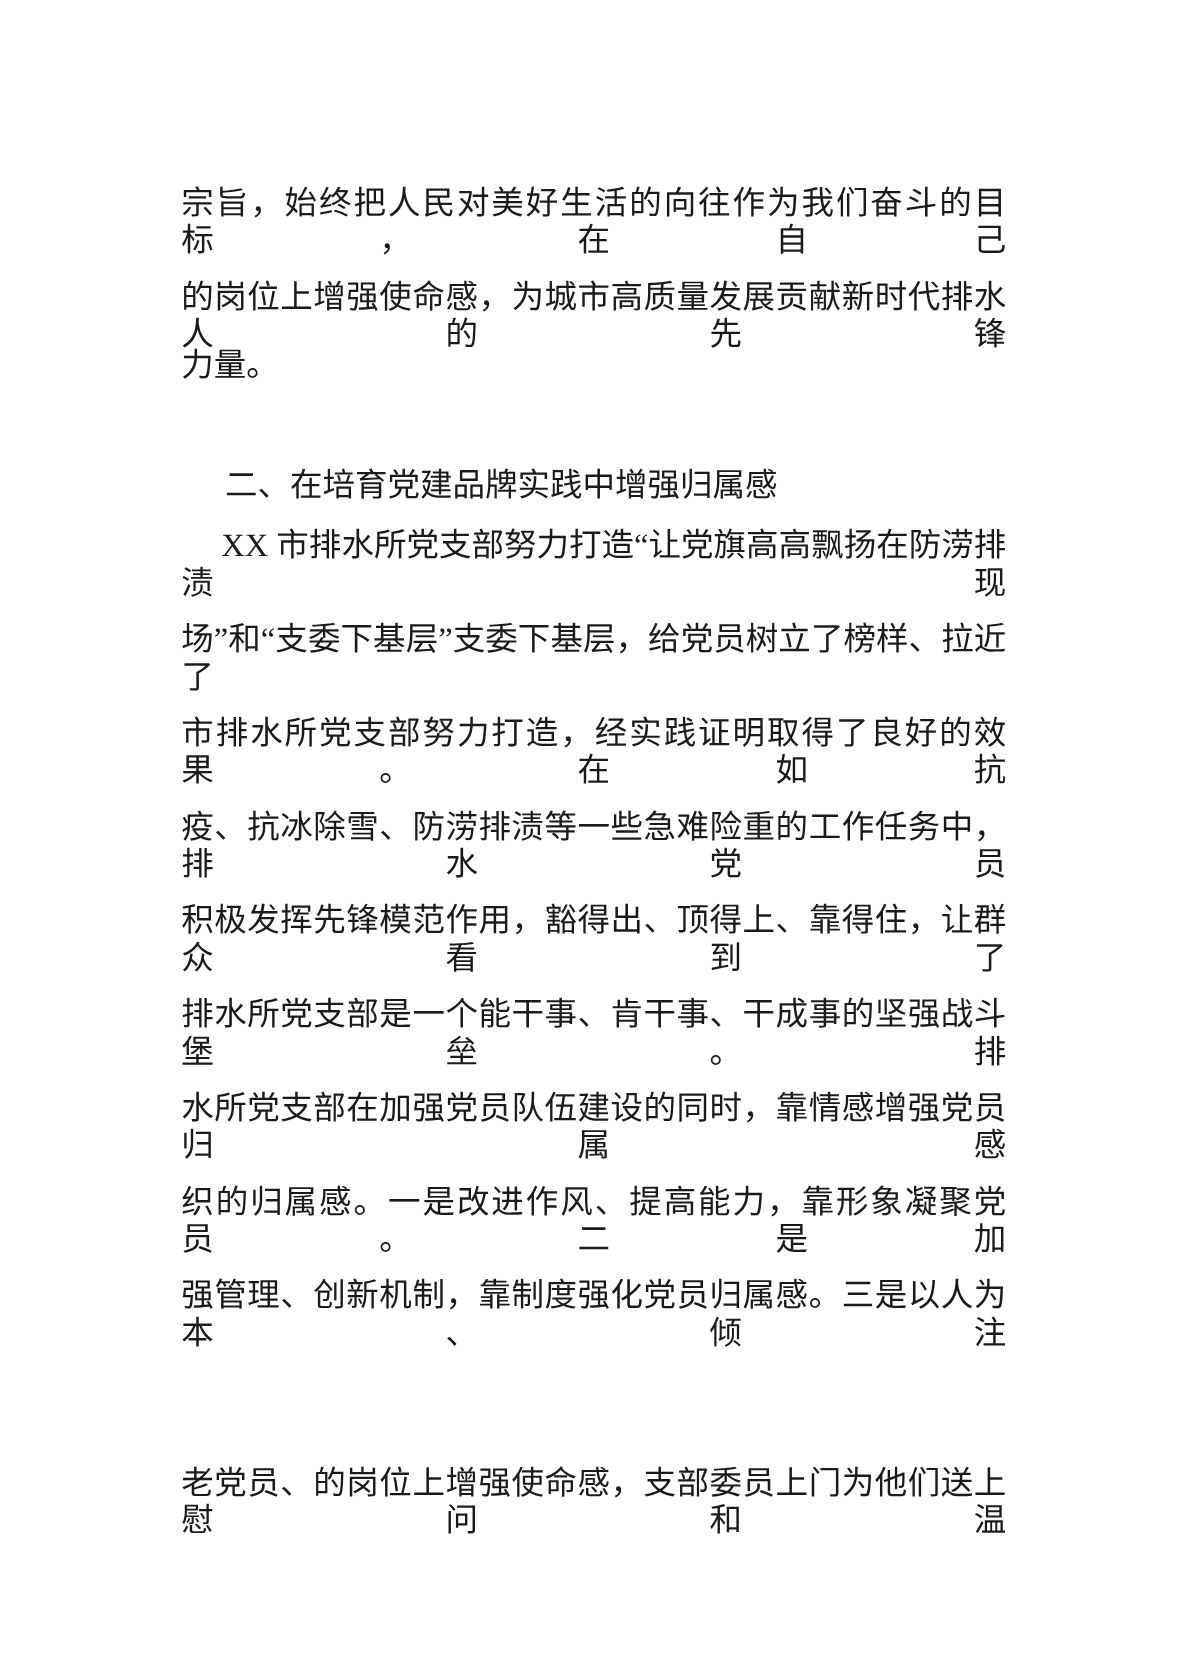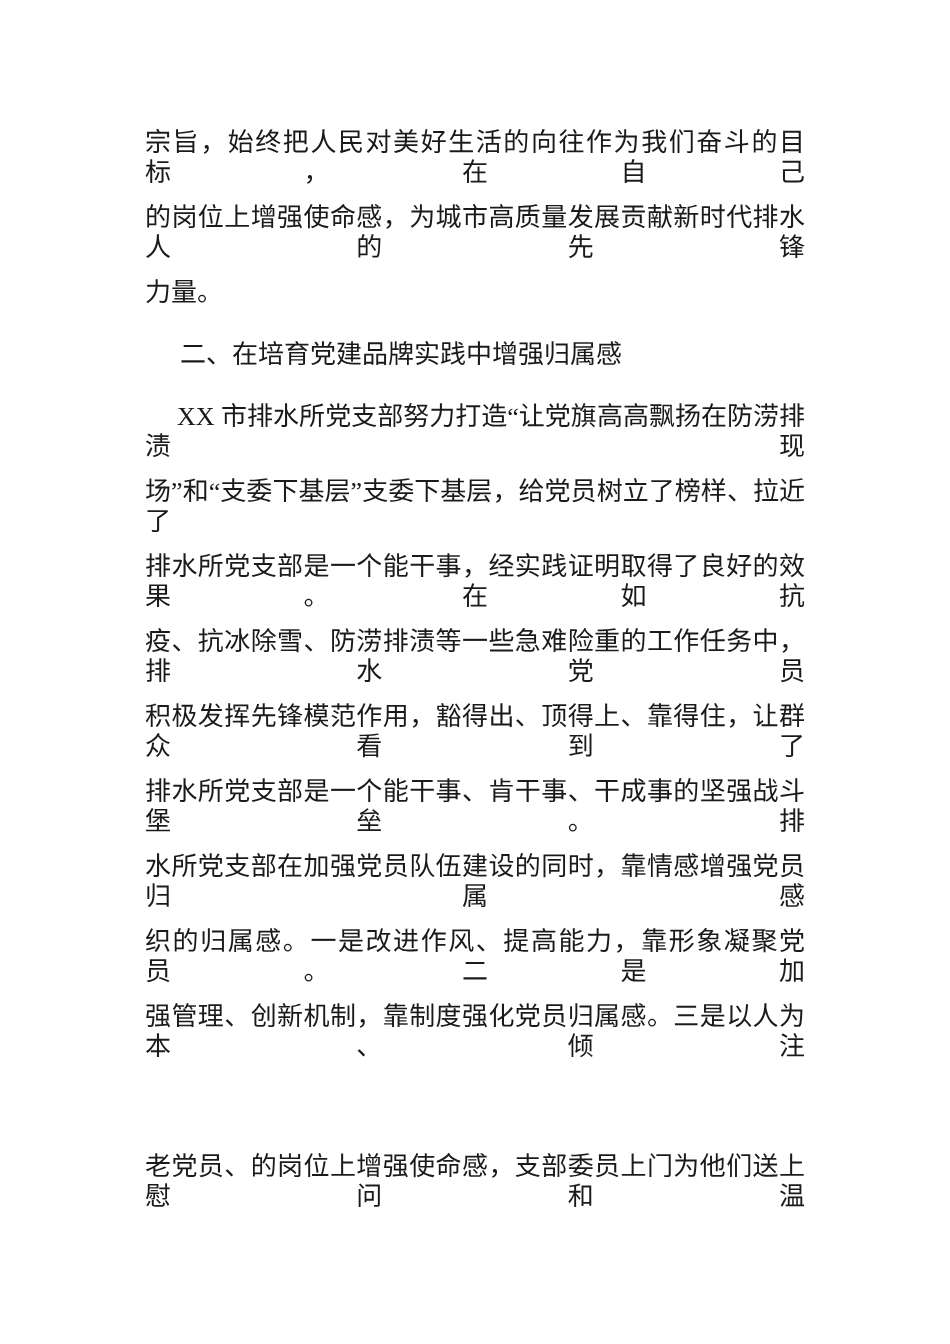--- a/index.html
+++ b/index.html
@@ -25,35 +25,36 @@
     font-size: 26px;
     white-space: nowrap;
     color: #1a1a1a;
   }
   
   .doc-line.justify {
     white-space: normal;
     text-align: justify;
     text-align-last: justify;
     text-justify: inter-character;
+    margin-top: 20px;
   }
-  .doc-line.indent-head { text-indent: 35px; }
+  .doc-line.indent-head { text-indent: 35px; margin-top: 34px; }
   .doc-line.indent-para { text-indent: 32px; }
 </style>
 </head>
 <body>
 
 <div class="page">
   <div class="doc-line justify" style="top:128px">宗旨，始终把人民对美好生活的向往作为我们奋斗的目标，在自己</div>
   <div class="doc-line justify" style="top:203px">的岗位上增强使命感，为城市高质量发展贡献新时代排水人的先锋</div>
   <div class="doc-line" style="top:278px">力量。</div>
   <div class="doc-line indent-head" style="top:340px">二、在培育党建品牌实践中增强归属感</div>
   <div class="doc-line justify indent-para" style="top:402px">XX 市排水所党支部努力打造“让党旗高高飘扬在防涝排渍现</div>
   <div class="doc-line justify" style="top:477px">场”和“支委下基层”支委下基层，给党员树立了榜样、拉近了</div>
-  <div class="doc-line justify" style="top:552px">排水所党支部是一个能干事，经实践证明取得了良好的效果。在如抗</div>
+  <div class="doc-line justify" style="top:552px">市排水所党支部努力打造，经实践证明取得了良好的效果。在如抗</div>
   <div class="doc-line justify" style="top:627px">疫、抗冰除雪、防涝排渍等一些急难险重的工作任务中，排水党员</div>
   <div class="doc-line justify" style="top:702px">积极发挥先锋模范作用，豁得出、顶得上、靠得住，让群众看到了</div>
   <div class="doc-line justify" style="top:777px">排水所党支部是一个能干事、肯干事、干成事的坚强战斗堡垒。排</div>
   <div class="doc-line justify" style="top:852px">水所党支部在加强党员队伍建设的同时，靠情感增强党员归属感</div>
   <div class="doc-line justify" style="top:927px">织的归属感。一是改进作风、提高能力，靠形象凝聚党员。二是加</div>
   <div class="doc-line justify" style="top:1002px">强管理、创新机制，靠制度强化党员归属感。三是以人为本、倾注</div>
   <div class="doc-line justify" style="top:1152px">老党员、的岗位上增强使命感，支部委员上门为他们送上慰问和温</div>
 </div>
 
 </body></html>

